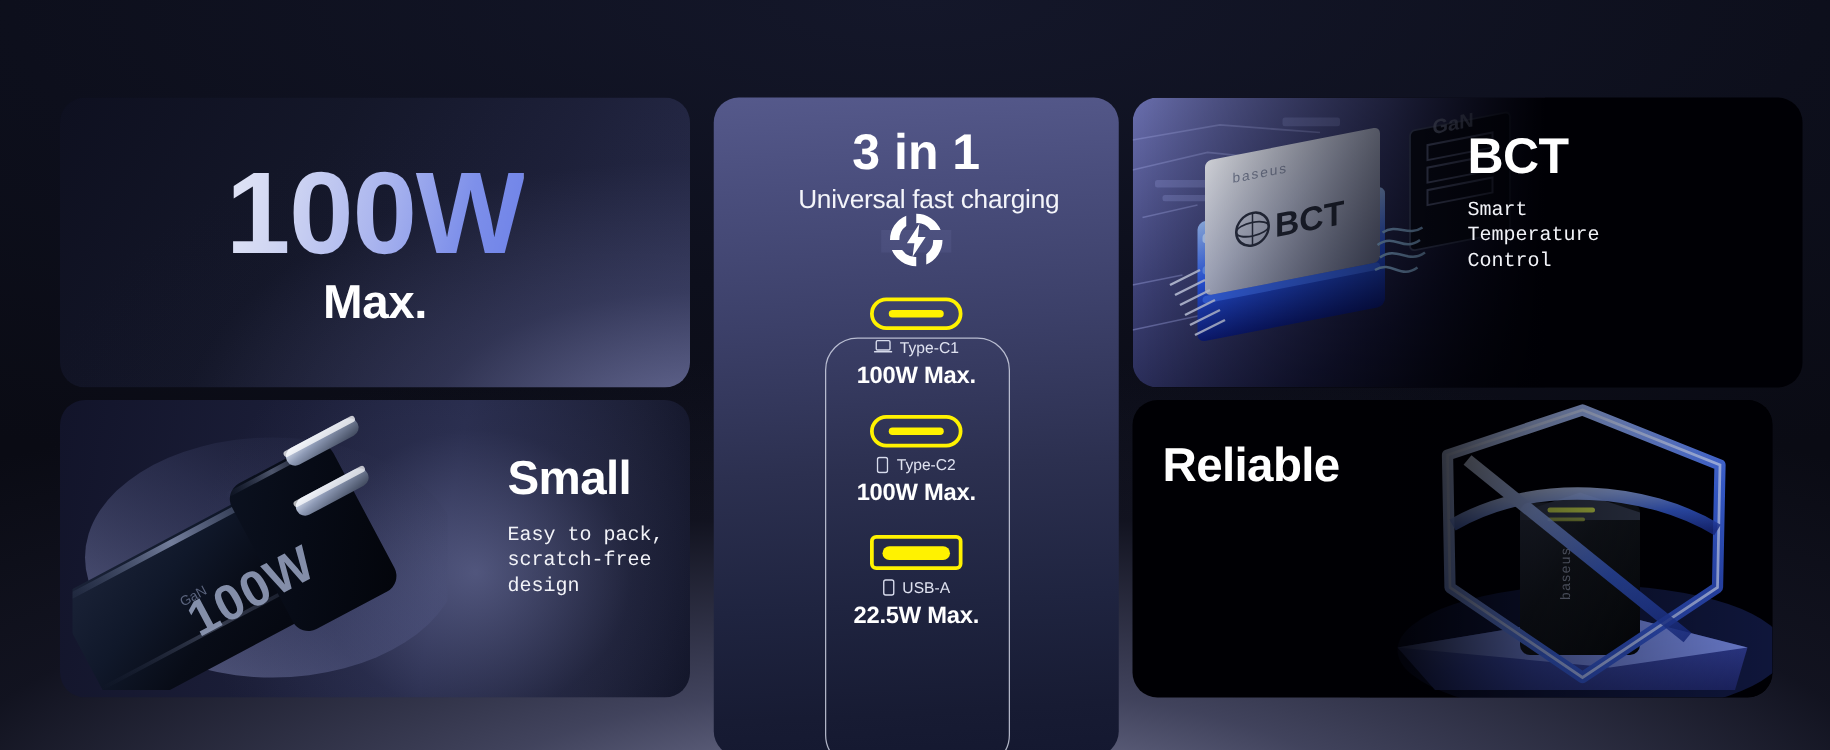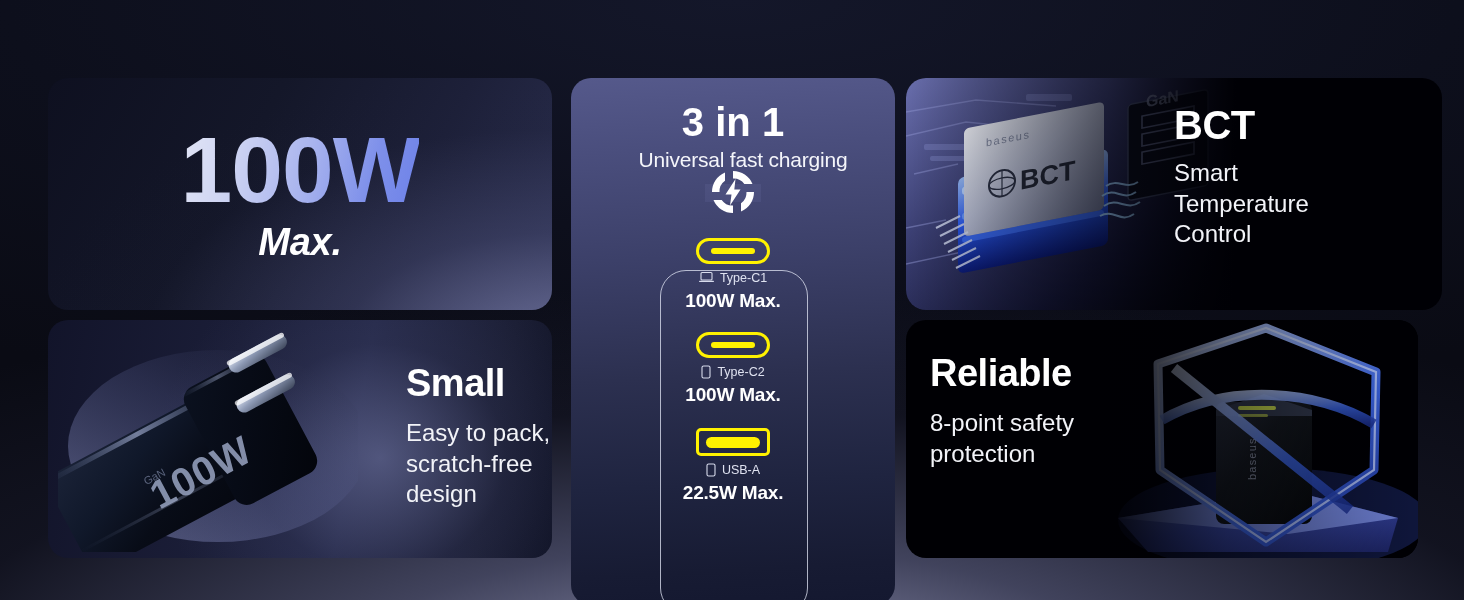--- a/index.html
+++ b/index.html
@@ -54,21 +54,20 @@
     background-clip: text;
     color: transparent;
     -webkit-text-fill-color: transparent;
   }
   .big-wattage-sub {
     font-size: 38px;
     font-weight: 700;
     color: #ffffff;
     letter-spacing: -0.3px;
     margin: 0;
-    font-style: italic;
   }
 
   
   #panel-small {
     left: 48px; top: 320px; width: 504px; height: 238px;
     background:
       radial-gradient(62% 120% at 66% 58%, rgba(126,132,180,0.50) 0%, rgba(62,66,102,0.22) 40%, rgba(16,18,32,0) 72%),
       linear-gradient(100deg, #12142a 0%, #1b1e38 36%, #262a4a 60%, #1a1d33 86%, #101326 100%);
   }
   .charger-art {
@@ -82,26 +81,27 @@
   }
   .feat-title {
     font-size: 38px;
     font-weight: 700;
     color: #ffffff;
     letter-spacing: -0.5px;
     line-height: 1.05;
     margin: 0 0 14px 0;
   }
   .feat-desc {
-    font-size: 24px;
+    font-size: 16px;
     font-weight: 500;
     color: #f2f3f8;
     line-height: 1.28;
     margin: 0;
     white-space: pre-line;
+    font-family: Liberation Mono, monospace;
   }
 
   
   #panel-bct {
     left: 906px; top: 78px; width: 536px; height: 232px;
     background: #000005;
   }
   .chip-art { position: absolute; left: 0; top: 0; width: 330px; height: 232px; }
   #panel-bct .panel-text-right { left: 268px; top: 26px; width: 240px; }
   #panel-bct .feat-title { font-size: 40px; margin-bottom: 12px; }
@@ -409,22 +409,20 @@
       </g>
 
       <g fill="none" stroke="url(#glassB)" stroke-width="10" opacity="0.85">
         <path d="M74 100 C140 62 230 70 286 104"></path>
         <path d="M86 48 L262 190"></path>
       </g>
       <rect width="330" height="238" fill="url(#fadeLeft)"></rect>
     </svg>
     <div class="panel-text-left">
       <h3 class="feat-title">Reliable</h3>
-      <p class="feat-desc">8-point safety
-protection</p>
     </div>
   </div>
 
   <div class="panel" id="panel-3in1">
     <div class="c-head">
       <div class="three-in-one">3 in 1</div>
       <div class="universal">Universal fast charging</div>
     </div>
     <div class="device-outline"></div>
   </div>

